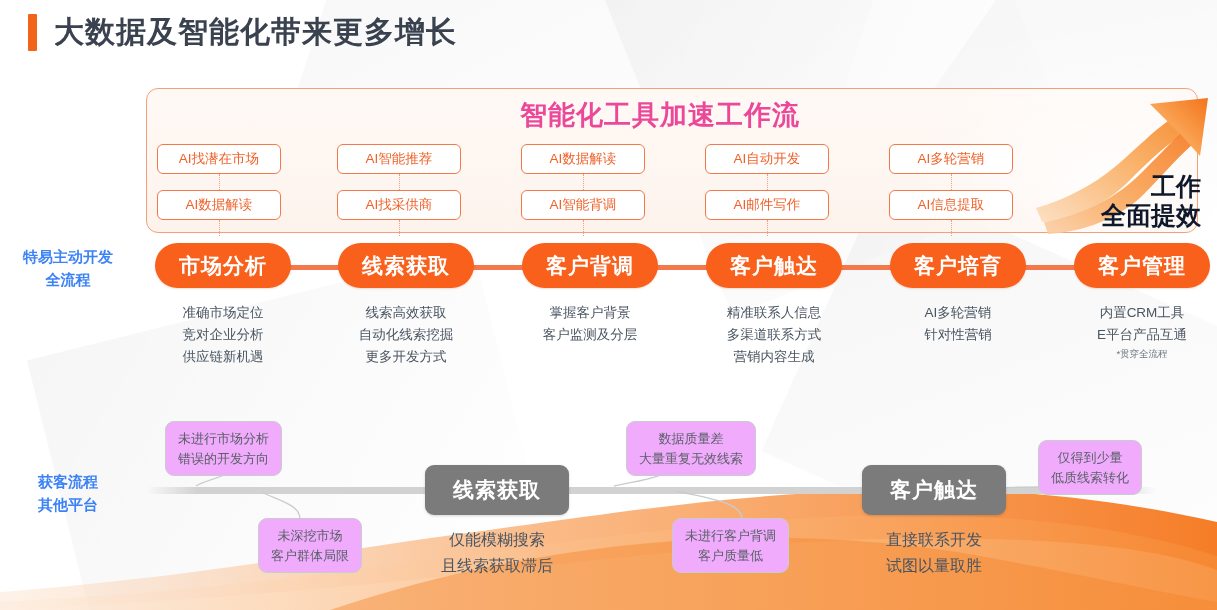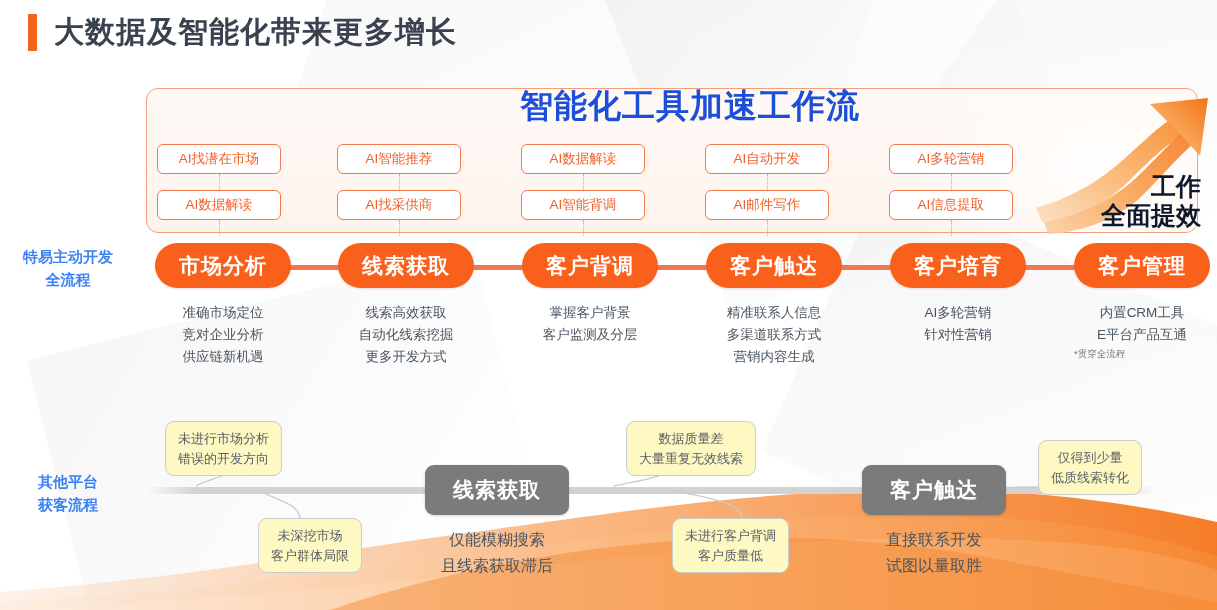--- a/index.html
+++ b/index.html
@@ -33,22 +33,22 @@
   
   .panel{
     position:absolute;left:146px;top:88px;width:1050px;height:143px;
     border:1.4px solid #F3A07A;border-radius:12px;
     background:linear-gradient(180deg,#FFF9F5 0%,#FEF6F1 60%,#FDF3EC 100%);
     z-index:2;overflow:hidden;
   }
   .panel-glow{position:absolute;right:-40px;top:-50px;width:330px;height:230px;
     background:radial-gradient(ellipse at 60% 60%,rgba(255,255,255,.85),rgba(255,255,255,0) 70%);}
   .panel-heading{
-    position:absolute;left:520px;top:84px;z-index:6;
-    font-size:33px;font-weight:bold;color:#1d4ed8;letter-spacing:1px;white-space:nowrap;
+    position:absolute;left:520px;top:97px;z-index:6;
+    font-size:27px;font-weight:bold;color:#ec4899;letter-spacing:1px;white-space:nowrap;
   }
   .arrow-wrap{position:absolute;right:8px;top:4px;width:190px;height:140px;z-index:3;}
   .arrow-label{
     position:absolute;right:16px;top:172px;z-index:6;text-align:right;
     font-size:25px;font-weight:bold;color:#0f172a;line-height:1.14;white-space:nowrap;
   }
 
   
   .ai-col{position:absolute;z-index:6;width:124px;}
   .ai-box{
@@ -62,42 +62,42 @@
   .stage-track{position:absolute;left:175px;top:265px;width:985px;height:5px;background:#F3784A;z-index:3;}
   .stages{position:absolute;left:146px;top:243px;width:1050px;height:0;z-index:4;}
   .stage{position:absolute;top:0;width:136px;}
   .stage-pill{
     height:45px;border-radius:23px;background:#F8601C;
     display:flex;align-items:center;justify-content:center;
     font-size:21px;font-weight:bold;color:#ffffff;letter-spacing:1px;white-space:nowrap;
     box-shadow:0 1px 2px rgba(200,80,20,.18);
   }
   .stage-desc{margin-top:14px;text-align:center;font-size:13.5px;color:#4A5561;line-height:1.62;white-space:nowrap;}
-  .stage-note{margin-top:2px;text-align:left;font-size:9.5px;color:#6B7680;white-space:nowrap;}
+  .stage-note{margin-top:2px;text-align:center;font-size:9.5px;color:#6B7680;white-space:nowrap;}
 
   
   .row-label{position:absolute;z-index:6;width:132px;text-align:center;
     font-size:15px;font-weight:bold;color:#3b82f6;line-height:1.55;}
   .row-label-top{left:2px;top:245px;}
   .row-label-bottom{left:2px;top:470px;}
 
   
   .bottom-layer{position:absolute;left:0;top:0;width:1217px;height:610px;z-index:3;pointer-events:none;}
   .gray-track{position:absolute;left:146px;top:487px;width:1010px;height:7px;
     background:linear-gradient(90deg,rgba(200,200,200,0) 0%,#D2D2D2 5%,#D2D2D2 95%,rgba(200,200,200,0) 100%);
     border-radius:4px;z-index:3;}
   .gray-pill{
     position:absolute;z-index:5;height:50px;border-radius:9px;background:#7B7B7B;
     display:flex;align-items:center;justify-content:center;
     font-size:21px;font-weight:bold;color:#ffffff;letter-spacing:1px;white-space:nowrap;
     box-shadow:0 1px 3px rgba(0,0,0,.16);
   }
   .gray-sub{position:absolute;z-index:5;text-align:center;font-size:16px;color:#4A5561;line-height:1.6;white-space:nowrap;}
   .callout{
-    position:absolute;z-index:5;border:1.2px solid #C9CCCF;border-radius:9px;background:#fef9c3;
+    position:absolute;z-index:5;border:1.2px solid #C9CCCF;border-radius:9px;background:#f0abfc;
     padding:7px 12px;text-align:center;font-size:13px;color:#5A6068;line-height:1.5;white-space:nowrap;
   }
 </style>
 </head>
 <body>
 
 <div class="bg-facets">
   <i class="f1"></i>
     <i class="f2"></i>
     <i class="f3"></i>
@@ -246,22 +246,22 @@
     <div class="stage-pill">客户管理</div>
     <div class="stage-desc">
       <div>内置CRM工具</div>
       <div>E平台产品互通</div>
     </div>
     <div class="stage-note">*贯穿全流程</div>
   </div>
 </div>
 
 <div class="row-label row-label-bottom">
+  <div>获客流程</div>
   <div>其他平台</div>
-  <div>获客流程</div>
 </div>
 
 <div class="gray-track"></div>
 
 <svg class="bottom-layer" viewBox="0 0 1217 610">
   <g fill="none" stroke="#C9CCCF" stroke-width="1.3">
     <path d="M236,462 C236,476 210,478 196,486"></path>
     <path d="M300,519 C300,504 276,500 262,492"></path>
     <path d="M672,462 C672,478 640,480 614,486"></path>
     <path d="M742,519 C742,502 706,498 676,491"></path>

